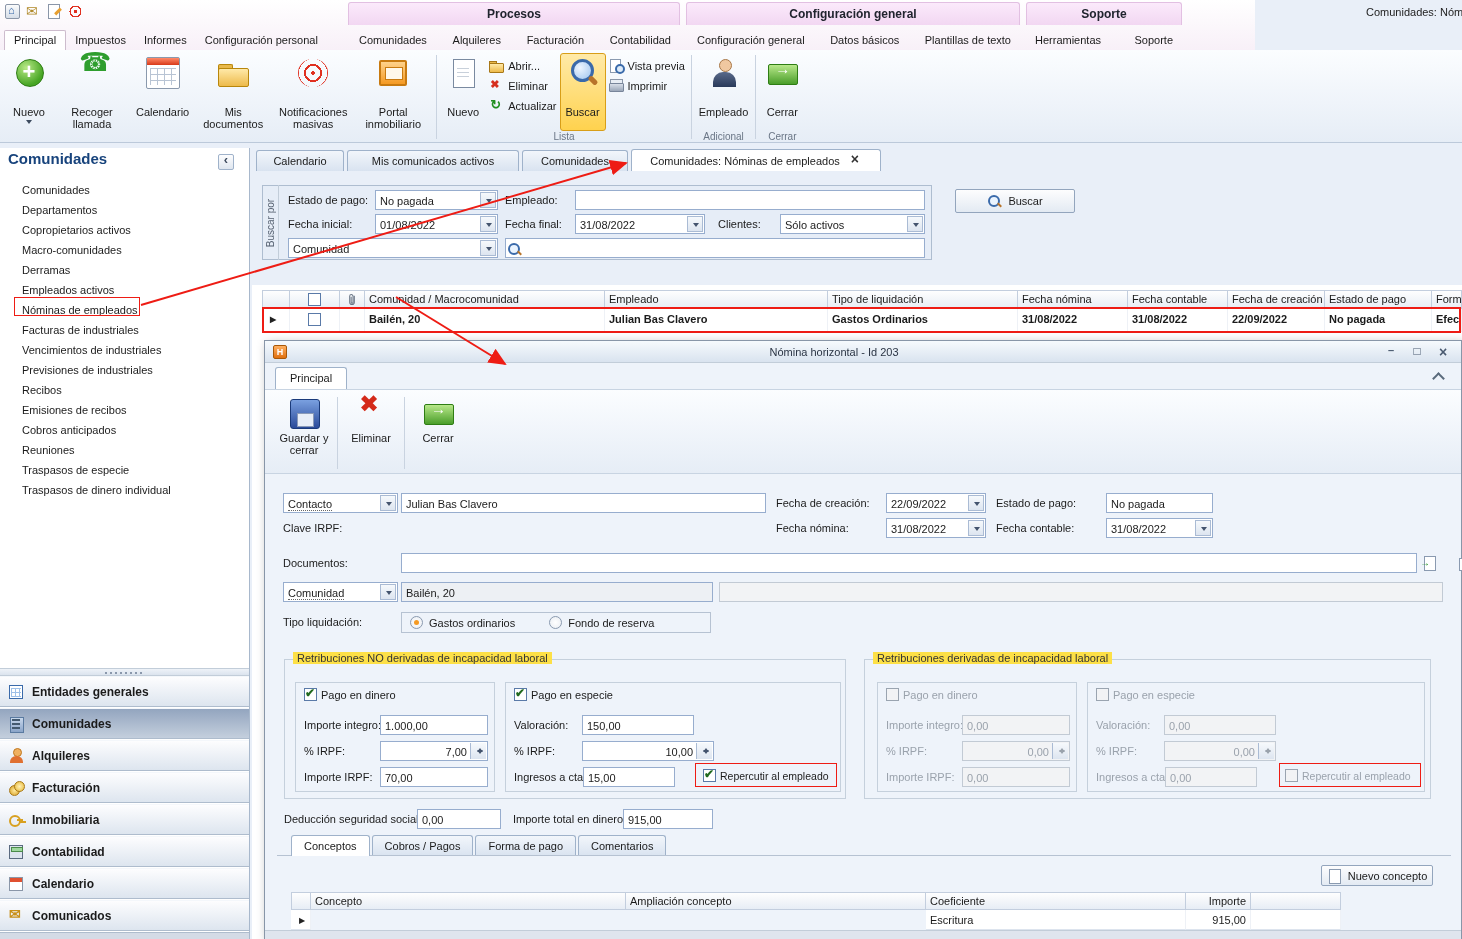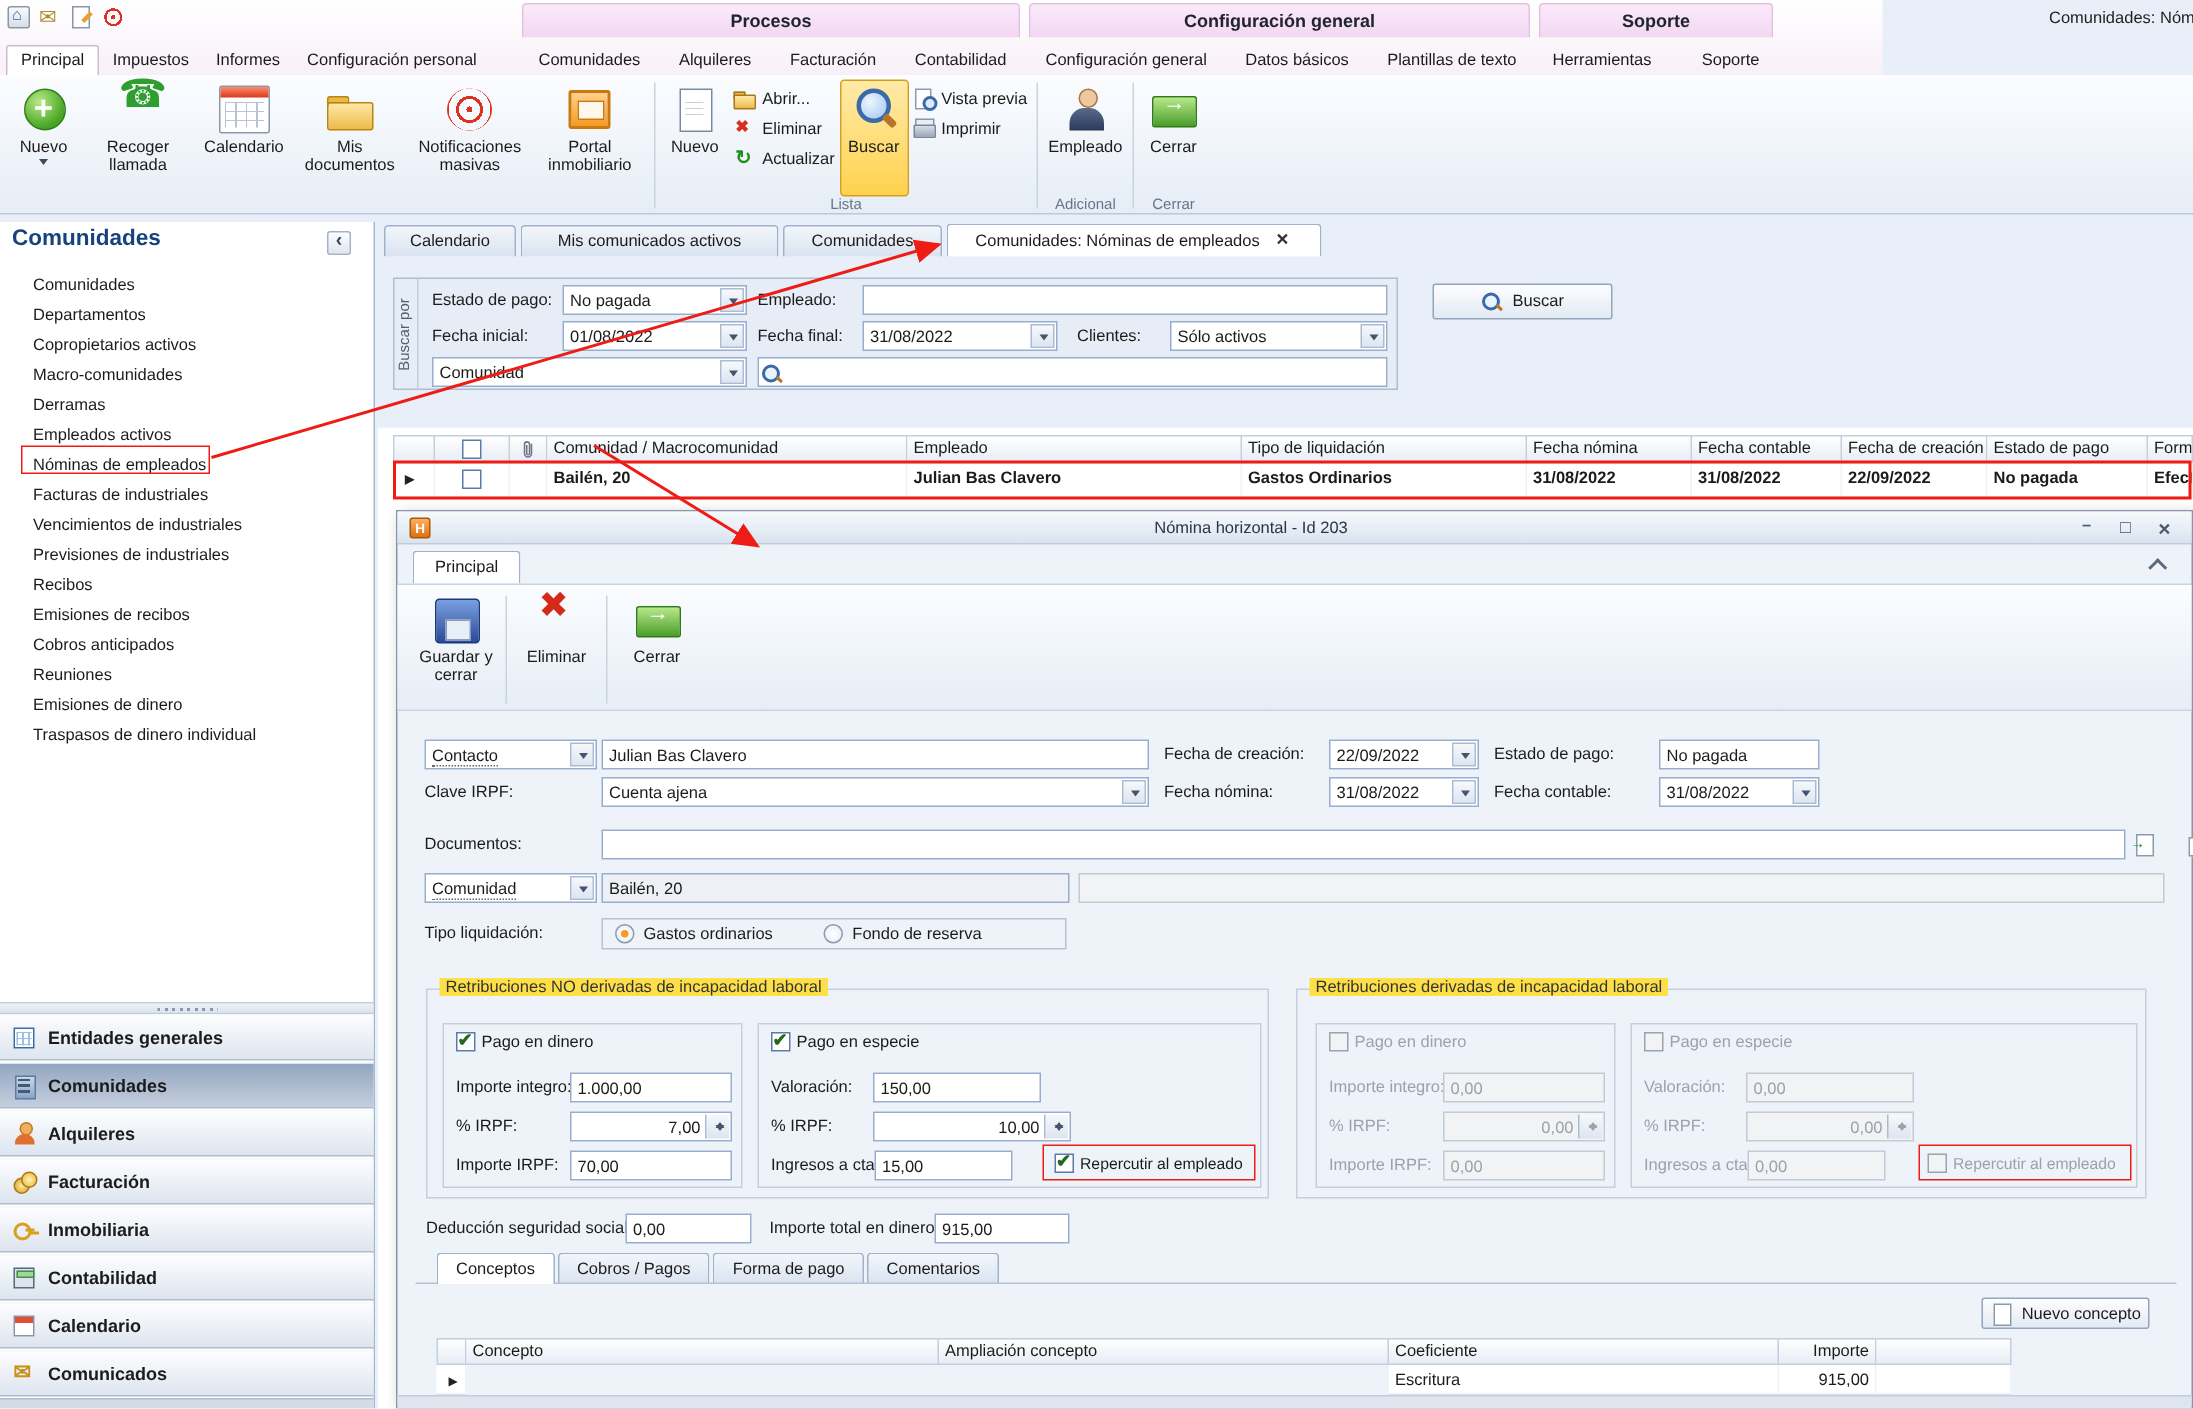--- a/index.html
+++ b/index.html
@@ -20,21 +20,21 @@
 .q-mail::before{content:"✉";position:absolute;left:1px;top:0;font-size:14px;color:#b08a2a}
 .q-edit::before{content:"";position:absolute;left:2px;top:1px;width:10px;height:13px;background:#fff;border:1px solid #8a96a8}
 .q-edit::after{content:"";position:absolute;left:8px;top:7px;width:8px;height:3px;background:#e8a030;transform:rotate(-45deg)}
 .q-feed::before{content:"";position:absolute;inset:2px;border-radius:50%;background:repeating-radial-gradient(circle at 50% 50%,#e03020 0 1.5px,transparent 1.5px 4.5px)}
 
 .toolbar{left:0;top:50px;width:1462px;height:93px;background:linear-gradient(#fbfdff,#e6edf6);border-bottom:1px solid #bcc9da;display:flex;align-items:stretch;padding:2px 0 0 4px;z-index:5}
 .tbsec{position:relative;display:flex;align-items:flex-start;padding:1px 2px 13px}
 .seclabel{position:absolute;left:0;right:0;bottom:0;text-align:center;color:#6a7686;font-size:10px}
 .tbsep{width:1px;background:#c9d3e0;margin:3px 1px}
 .bigbtn{min-width:46px;max-width:80px;height:78px;padding:3px 3px 0;display:flex;flex-direction:column;align-items:center;text-align:center;line-height:12px;border:1px solid transparent;border-radius:3px}
-.bigbtn .bl{margin-top:3px}
+.bigbtn .bl{margin-top:17px}
 .bigbtn.hl{background:linear-gradient(#ffeaa8,#ffd24e);border:1px solid #d89e18}
 .dd{margin-top:2px;width:0;height:0;border:3px solid transparent;border-top:4px solid #3c4a5e}
 .smallstack{display:flex;flex-direction:column;gap:6px;padding:6px 3px 0}
 .smallbtn{display:flex;align-items:center;gap:4px;white-space:nowrap}
 .ic32{width:34px;height:32px;position:relative;display:block;flex:none}
 .ic-plus-badge::before{content:"";position:absolute;left:4px;top:2px;width:26px;height:26px;border-radius:50%;background:radial-gradient(circle at 35% 30%,#b8e986,#47a524 70%);border:1px solid #2e7d14}
 .ic-plus-badge::after{content:"+";position:absolute;left:0;right:0;top:1px;color:#fff;font-size:22px;font-weight:bold;text-align:center;line-height:28px}
 .ic-binoc::before{content:"";position:absolute;left:3px;top:7px;width:13px;height:17px;background:linear-gradient(#7aa8e8,#2a5ab8);border:1px solid #1a3a88;border-radius:4px}
 .ic-binoc::after{content:"";position:absolute;right:3px;top:7px;width:13px;height:17px;background:linear-gradient(#7aa8e8,#2a5ab8);border:1px solid #1a3a88;border-radius:4px}
 .ic-phone::before{content:"☎";position:absolute;left:4px;top:-1px;font-size:26px;color:#2e9e2e}
@@ -298,21 +298,21 @@
     <span class="sitem">Derramas</span>
     <span class="sitem">Empleados activos</span>
     <span class="sitem">Nóminas de empleados</span>
     <span class="sitem">Facturas de industriales</span>
     <span class="sitem">Vencimientos de industriales</span>
     <span class="sitem">Previsiones de industriales</span>
     <span class="sitem">Recibos</span>
     <span class="sitem">Emisiones de recibos</span>
     <span class="sitem">Cobros anticipados</span>
     <span class="sitem">Reuniones</span>
-    <span class="sitem">Emisiones de dinero</span>
+    <span class="sitem">Traspasos de especie</span>
     <span class="sitem">Traspasos de dinero individual</span>
   </div>
   <div class="hsplit abs"></div>
   <div class="navbtn" style="top:528px">
     <span class="nv n-table"></span>
       <span>Entidades generales</span>
   </div>
   <div class="navbtn sel" style="top:560px">
     <span class="nv n-building"></span>
       <span>Comunidades</span>
@@ -435,21 +435,20 @@
 
   
   <div class="fld combo abs" style="left:18px;top:152px;width:115px"><span class="dotu">Contacto</span></div>
   <div class="fld abs" style="left:136px;top:152px;width:365px">Julian Bas Clavero</div>
   <span class="lb abs" style="left:511px;top:152px">Fecha de creación:</span>
   <div class="fld combo abs" style="left:621px;top:152px;width:100px"><span>22/09/2022</span></div>
   <span class="lb abs" style="left:731px;top:152px">Estado de pago:</span>
   <div class="fld abs" style="left:841px;top:152px;width:107px">No pagada</div>
   
   <span class="lb abs" style="left:18px;top:177px">Clave IRPF:</span>
-  <div class="fld combo abs" style="left:136px;top:177px;width:365px"><span>Cuenta ajena</span></div>
   <span class="lb abs" style="left:511px;top:177px">Fecha nómina:</span>
   <div class="fld combo abs" style="left:621px;top:177px;width:100px"><span>31/08/2022</span></div>
   <span class="lb abs" style="left:731px;top:177px">Fecha contable:</span>
   <div class="fld combo abs" style="left:841px;top:177px;width:107px"><span>31/08/2022</span></div>
   
   <span class="lb abs" style="left:18px;top:212px">Documentos:</span>
   <div class="fld abs" style="left:136px;top:212px;width:1016px"></div>
   <span class="i14 i-export abs" style="left:1156px;top:215px"></span>
   <span class="i14 i-copy abs" style="left:1175px;top:215px"></span>
   

